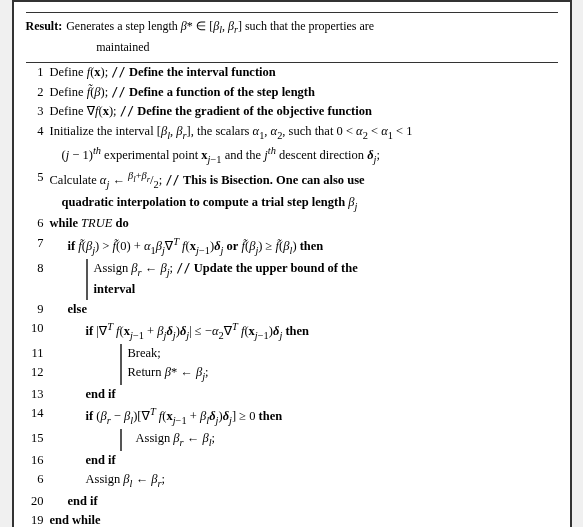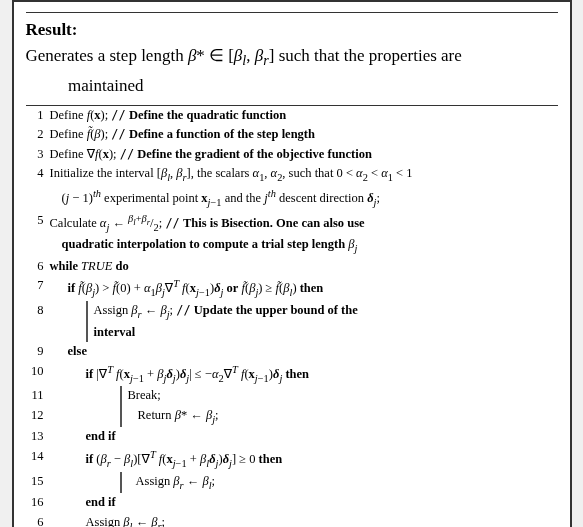--- a/index.html
+++ b/index.html
@@ -21,23 +21,23 @@
       background: white;
       border: 2px solid #333;
       width: 560px;
       padding: 10px 12px 10px 12px;
       font-size: 12.5px;
       line-height: 1.55;
     }
 
     .result-section {
       display: flex;
-      flex-direction: column;
+      flex-direction: row;
       margin-bottom: 6px;
-      font-size: 17px;
+      font-size: 12px;
     }
 
     .result-label {
       font-weight: bold;
       white-space: nowrap;
       margin-right: 4px;
     }
 
     .result-text {
       flex: 1;
@@ -92,21 +92,21 @@
       Generates a step length <em>β</em>* ∈ [<em>β</em><sub><em>l</em></sub>, <em>β</em><sub><em>r</em></sub>] such that the properties are<br>
       &nbsp;&nbsp;&nbsp;&nbsp;&nbsp;&nbsp;&nbsp;&nbsp;&nbsp;&nbsp;maintained
     </span>
   </div>
 
   <div class="divider-bottom"></div>
 
   <div class="line">
     <span class="line-num">1</span>
     <span class="line-content">
-      Define <em>f</em>(<strong>x</strong>); <span style="font-family:monospace; font-size:12px;">//</span> <strong>Define the quadratic function</strong>
+      Define <em>f</em>(<strong>x</strong>); <span style="font-family:monospace; font-size:12px;">//</span> <strong>Define the interval function</strong>
     </span>
   </div>
 
   <div class="line">
     <span class="line-num">2</span>
     <span class="line-content">
       Define <em>f̃</em>(<em>β</em>); <span style="font-family:monospace; font-size:12px;">//</span> <strong>Define a function of the step length</strong>
     </span>
   </div>
 
@@ -176,21 +176,21 @@
     <span class="line-content indent3">
       <span style="border-left: 2px solid #555; padding-left:6px; display:inline-block;">
         Break;
       </span>
     </span>
   </div>
 
   <div class="line">
     <span class="line-num">12</span>
     <span class="line-content indent3">
-      <span style="border-left: 2px solid #555; padding-left:16px; display:inline-block;">
+      <span style="border-left: 2px solid #555; padding-left:6px; display:inline-block;">
         Return <em>β</em>* ← <em>β</em><sub><em>j</em></sub>;
       </span>
     </span>
   </div>
 
   <div class="line">
     <span class="line-num">13</span>
     <span class="line-content indent2">
       <strong>end if</strong>
     </span>

